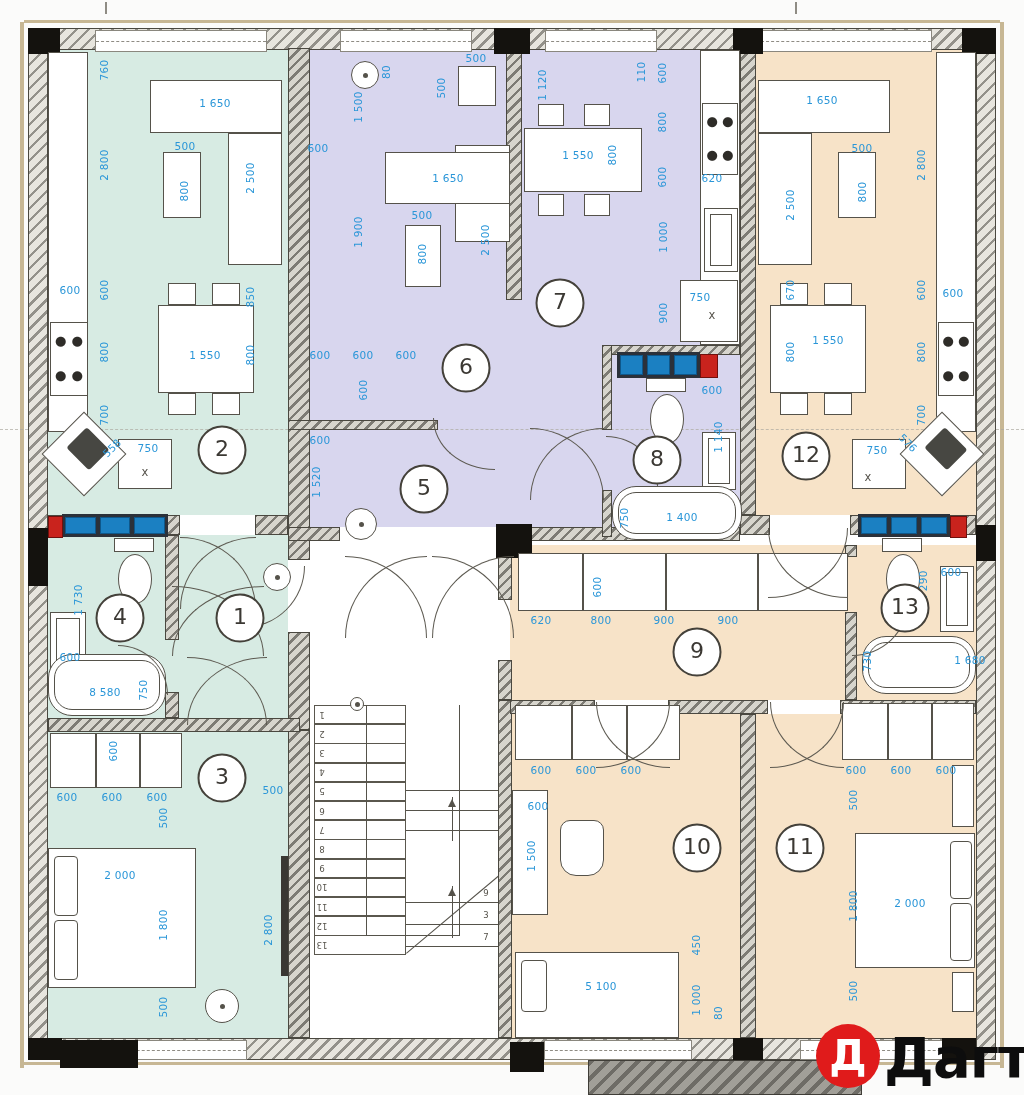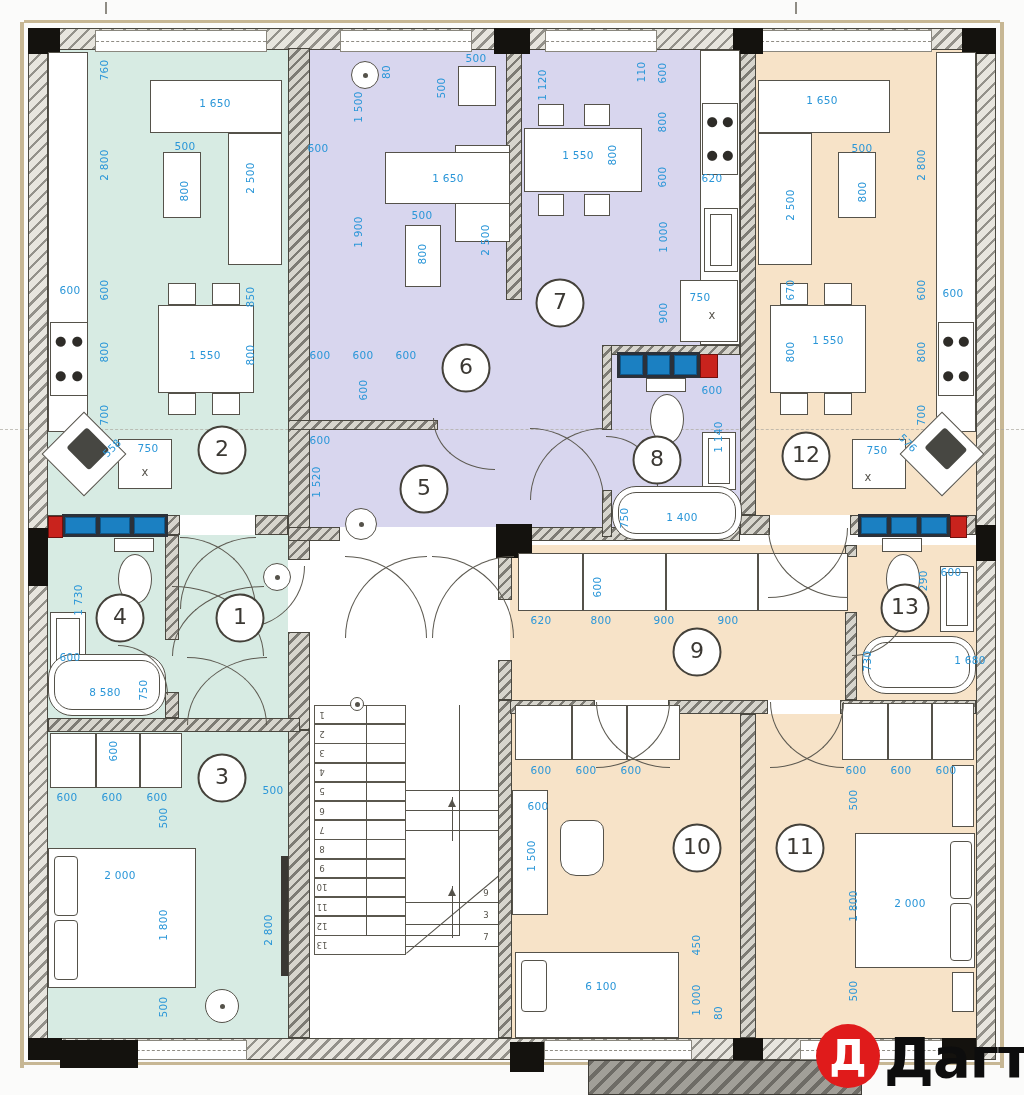--- a/index.html
+++ b/index.html
@@ -417,21 +417,21 @@
   <span class="dim v" style="left:867px;top:661px">730</span>
   <span class="dim" style="left:970px;top:660px">1 680</span>
   <span class="dim" style="left:541px;top:770px">600</span>
   <span class="dim" style="left:586px;top:770px">600</span>
   <span class="dim" style="left:631px;top:770px">600</span>
   <span class="dim" style="left:538px;top:806px">600</span>
   <span class="dim v" style="left:531px;top:856px">1 500</span>
   <span class="dim v" style="left:696px;top:945px">450</span>
   <span class="dim v" style="left:696px;top:1000px">1 000</span>
   <span class="dim v" style="left:718px;top:1013px">80</span>
-  <span class="dim" style="left:601px;top:986px">6 100</span>
+  <span class="dim" style="left:601px;top:986px">5 100</span>
   <span class="dim" style="left:856px;top:770px">600</span>
   <span class="dim" style="left:901px;top:770px">600</span>
   <span class="dim" style="left:946px;top:770px">600</span>
   <span class="dim v" style="left:853px;top:800px">500</span>
   <span class="dim v" style="left:853px;top:906px">1 800</span>
   <span class="dim" style="left:910px;top:903px">2 000</span>
   <span class="dim v" style="left:853px;top:991px">500</span>
 
   <div class="rc" style="left:240px;top:618px">1</div>
   <div class="rc" style="left:222px;top:450px">2</div>

